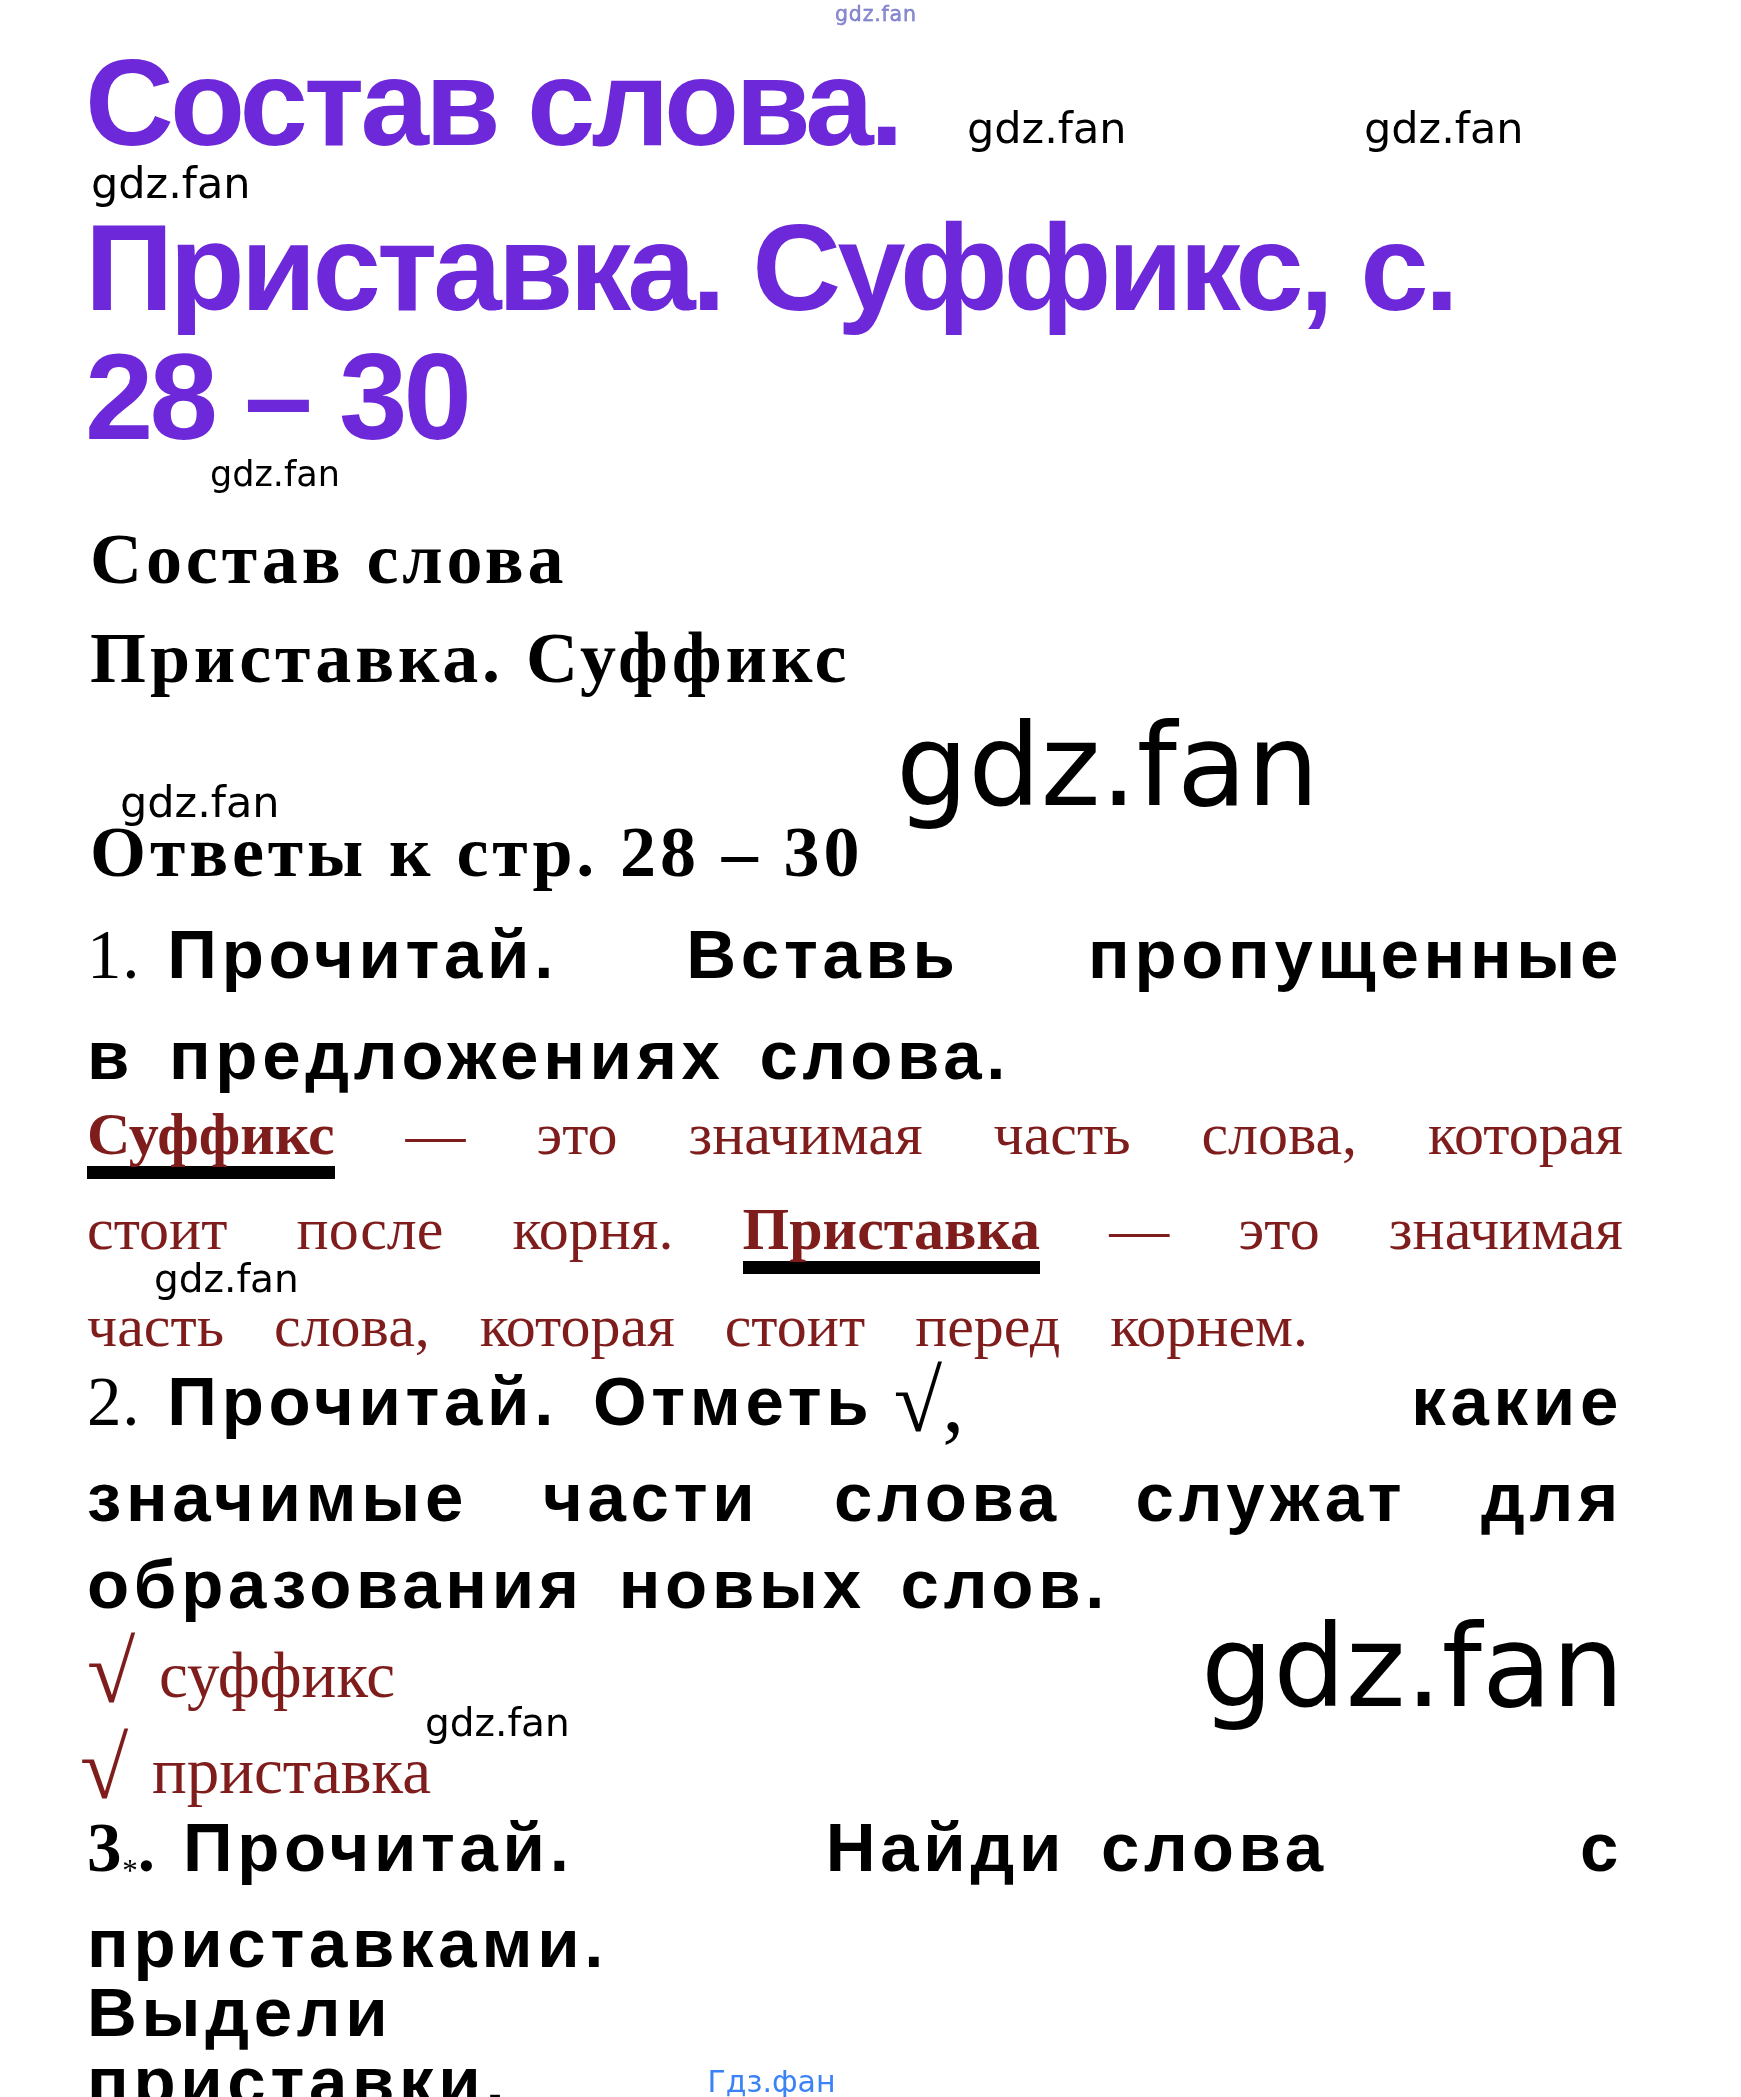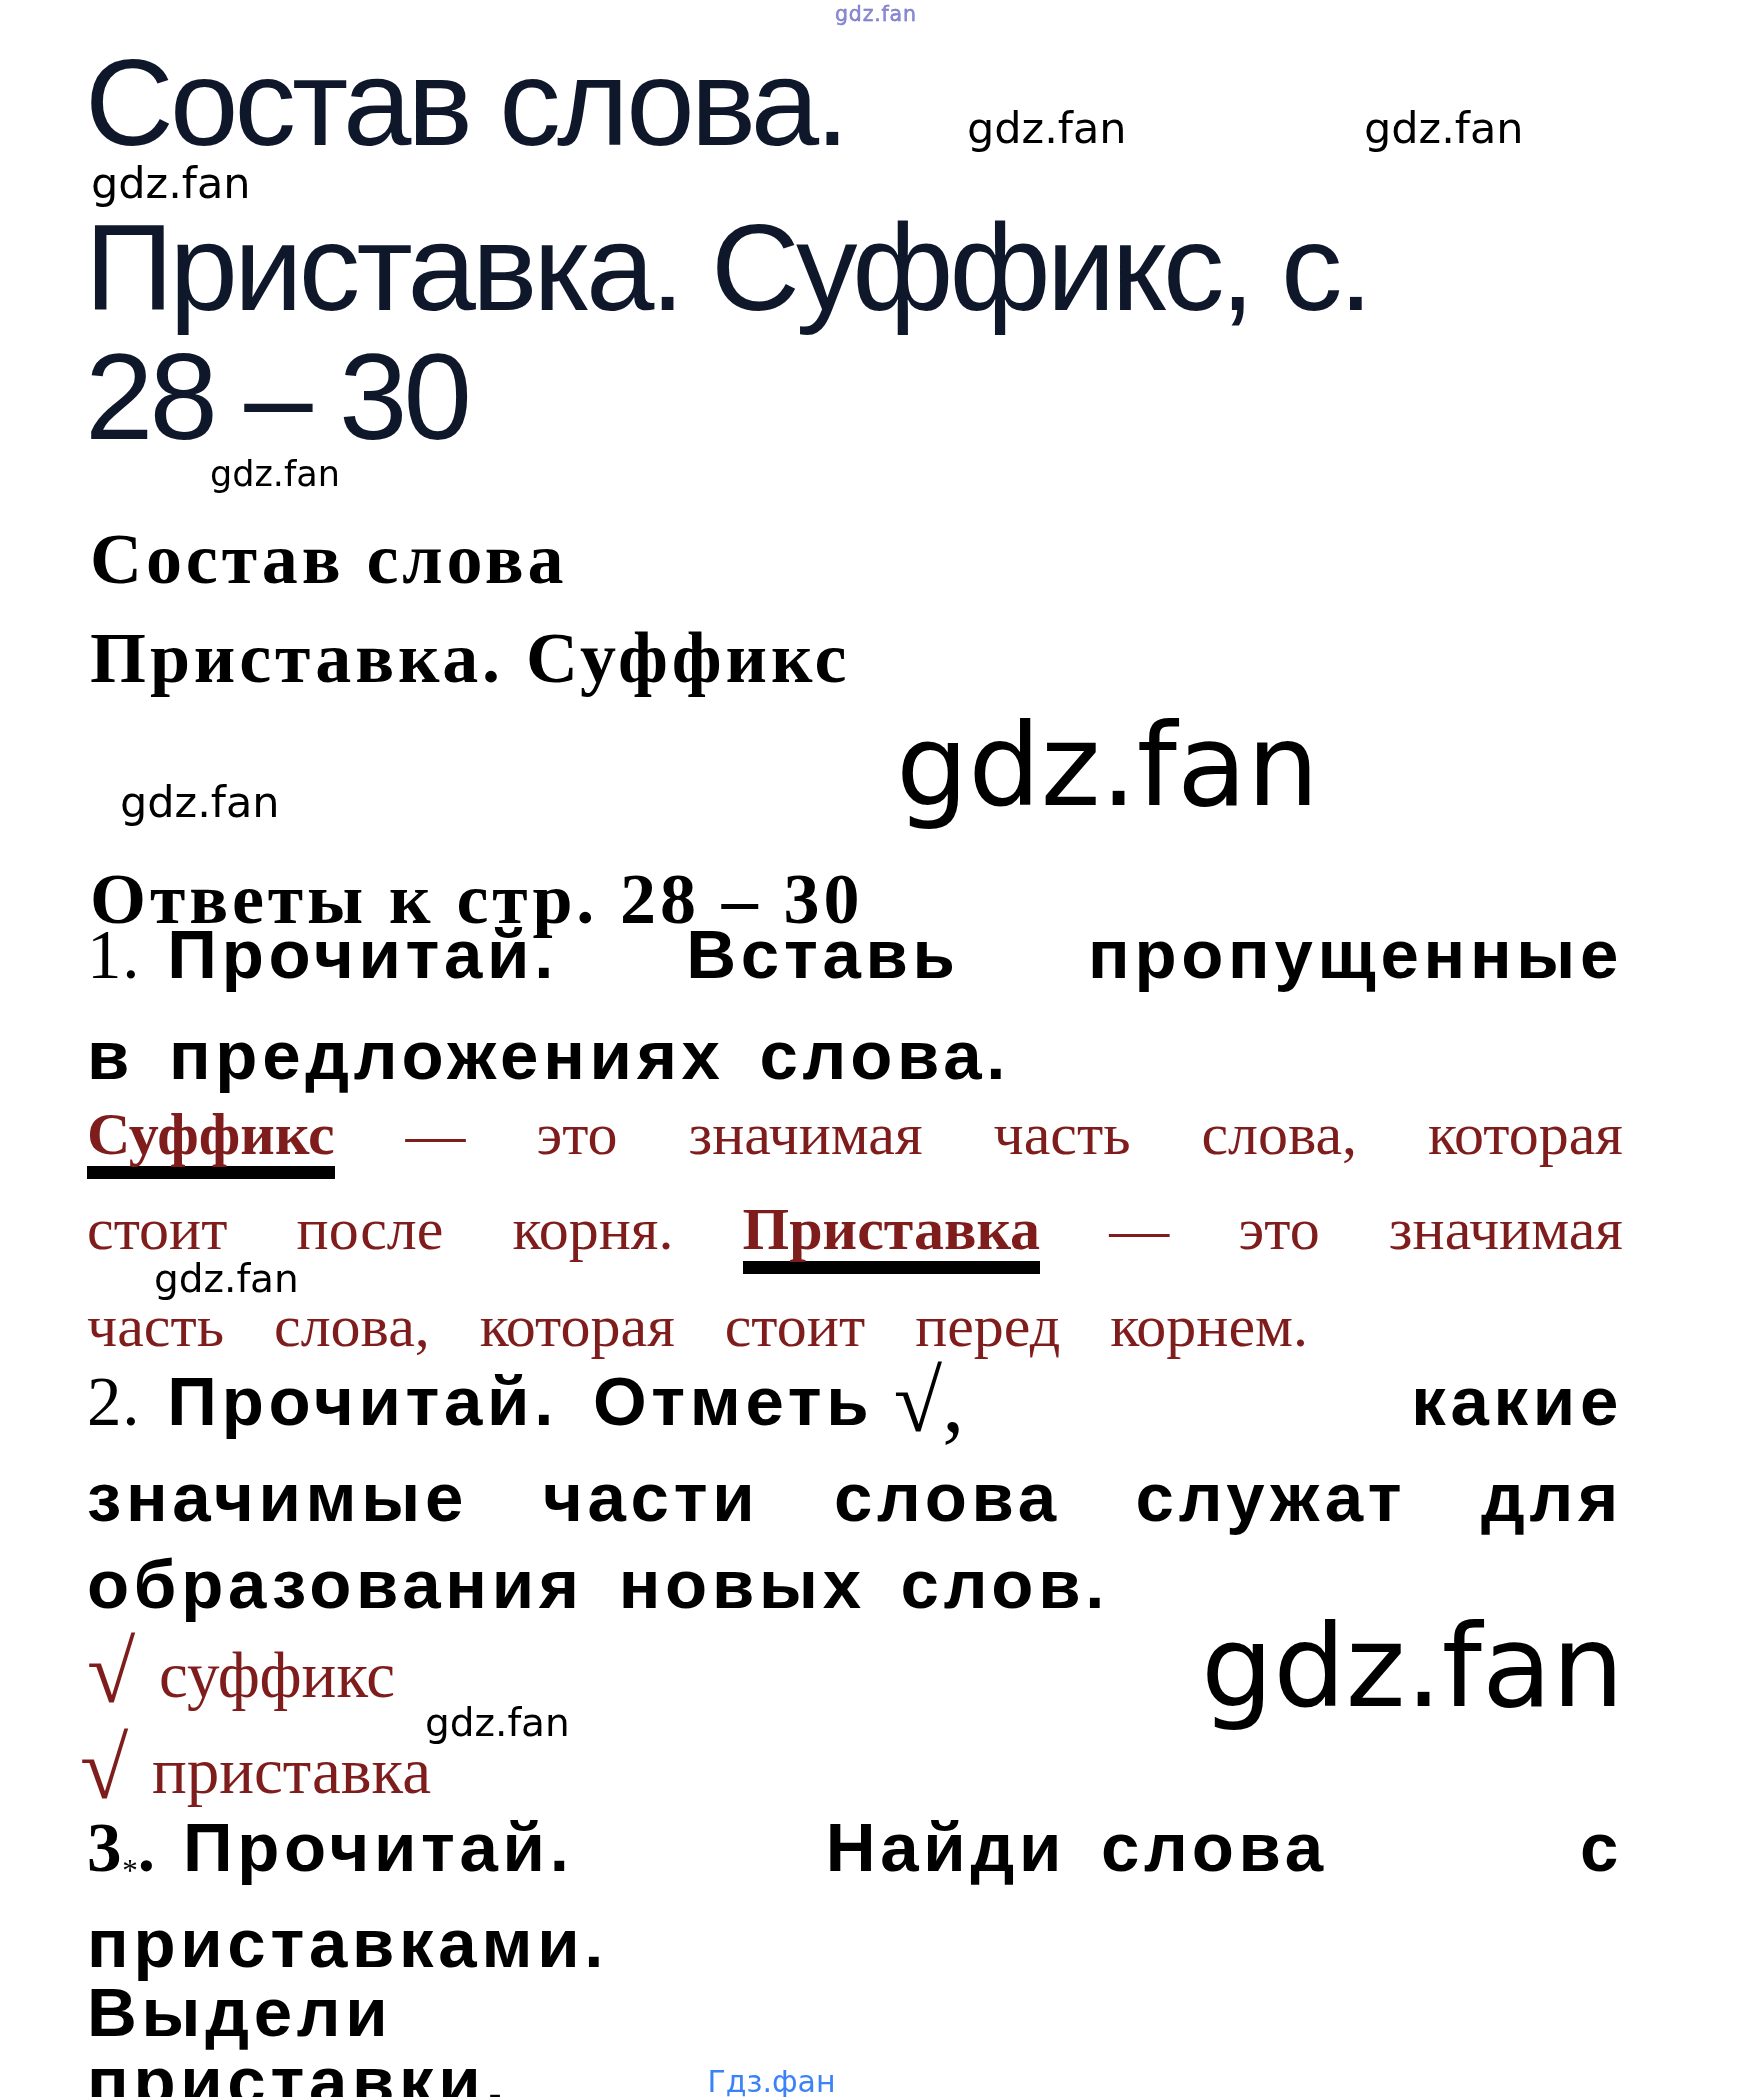--- a/index.html
+++ b/index.html
@@ -8,25 +8,25 @@
     width:1741px;
     height:2097px;
     background:#ffffff;
     overflow:hidden;
     color:#000;
   }
   .abs{position:absolute;white-space:nowrap;}
   
   .h1{
     font-family:"Liberation Sans",sans-serif;
-    font-weight:400;
+    font-weight:700;
     font-size:123px;
     letter-spacing:-3.9px;
     line-height:1;
-    color:#0f172a;
+    color:#6d28d9;
   }
   
   .sub{
     font-family:"Liberation Serif",serif;
     font-weight:700;
     font-size:72px;
     letter-spacing:3.9px;
     line-height:1;
     color:#000;
   }
@@ -136,21 +136,21 @@
   <div class="abs h1" style="left:85px;top:206px;">Приставка. Суффикс, с.</div>
   <div class="abs h1" style="left:85px;top:335px;">28 – 30</div>
   <div class="abs wm wm-xs" style="left:210px;top:457px;">gdz.fan</div>
 
   <div class="abs sub" style="left:90px;top:523px;">Состав слова</div>
   <div class="abs sub" style="left:90px;top:622px;">Приставка. Суффикс</div>
 
   <div class="abs wm wm-big" style="left:896px;top:709px;">gdz.fan</div>
   <div class="abs wm wm-sm" style="left:120px;top:781px;">gdz.fan</div>
 
-  <div class="abs sub" style="left:90px;top:816px;margin-top:47px;">Ответы к стр. 28 – 30</div>
+  <div class="abs sub" style="left:90px;top:816px;">Ответы к стр. 28 – 30</div>
 
   <div class="abs row task" style="top:920px;">
     <span class="grp">
       <span class="num">1.</span>
       <span>Прочитай.</span>
     </span>
     <span>Вставь</span>
     <span>пропущенные</span>
   </div>
   <div class="abs task" style="left:87px;top:1021px;">в предложениях слова.</div>

